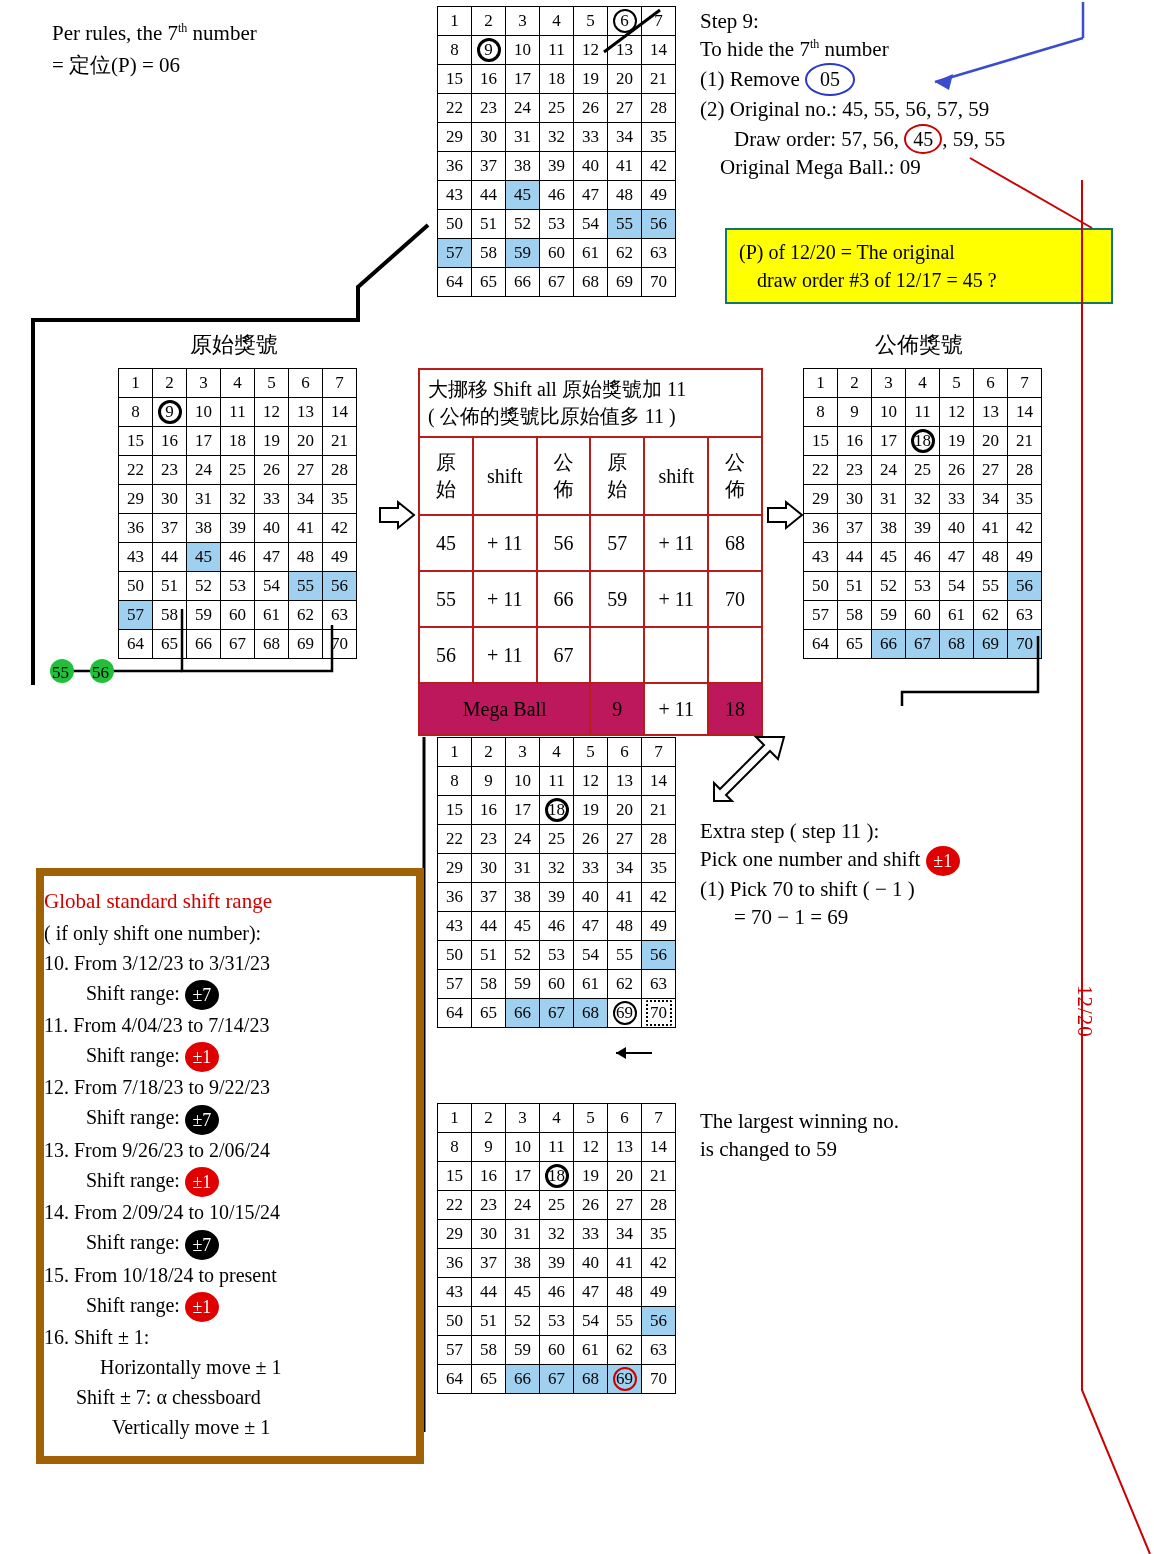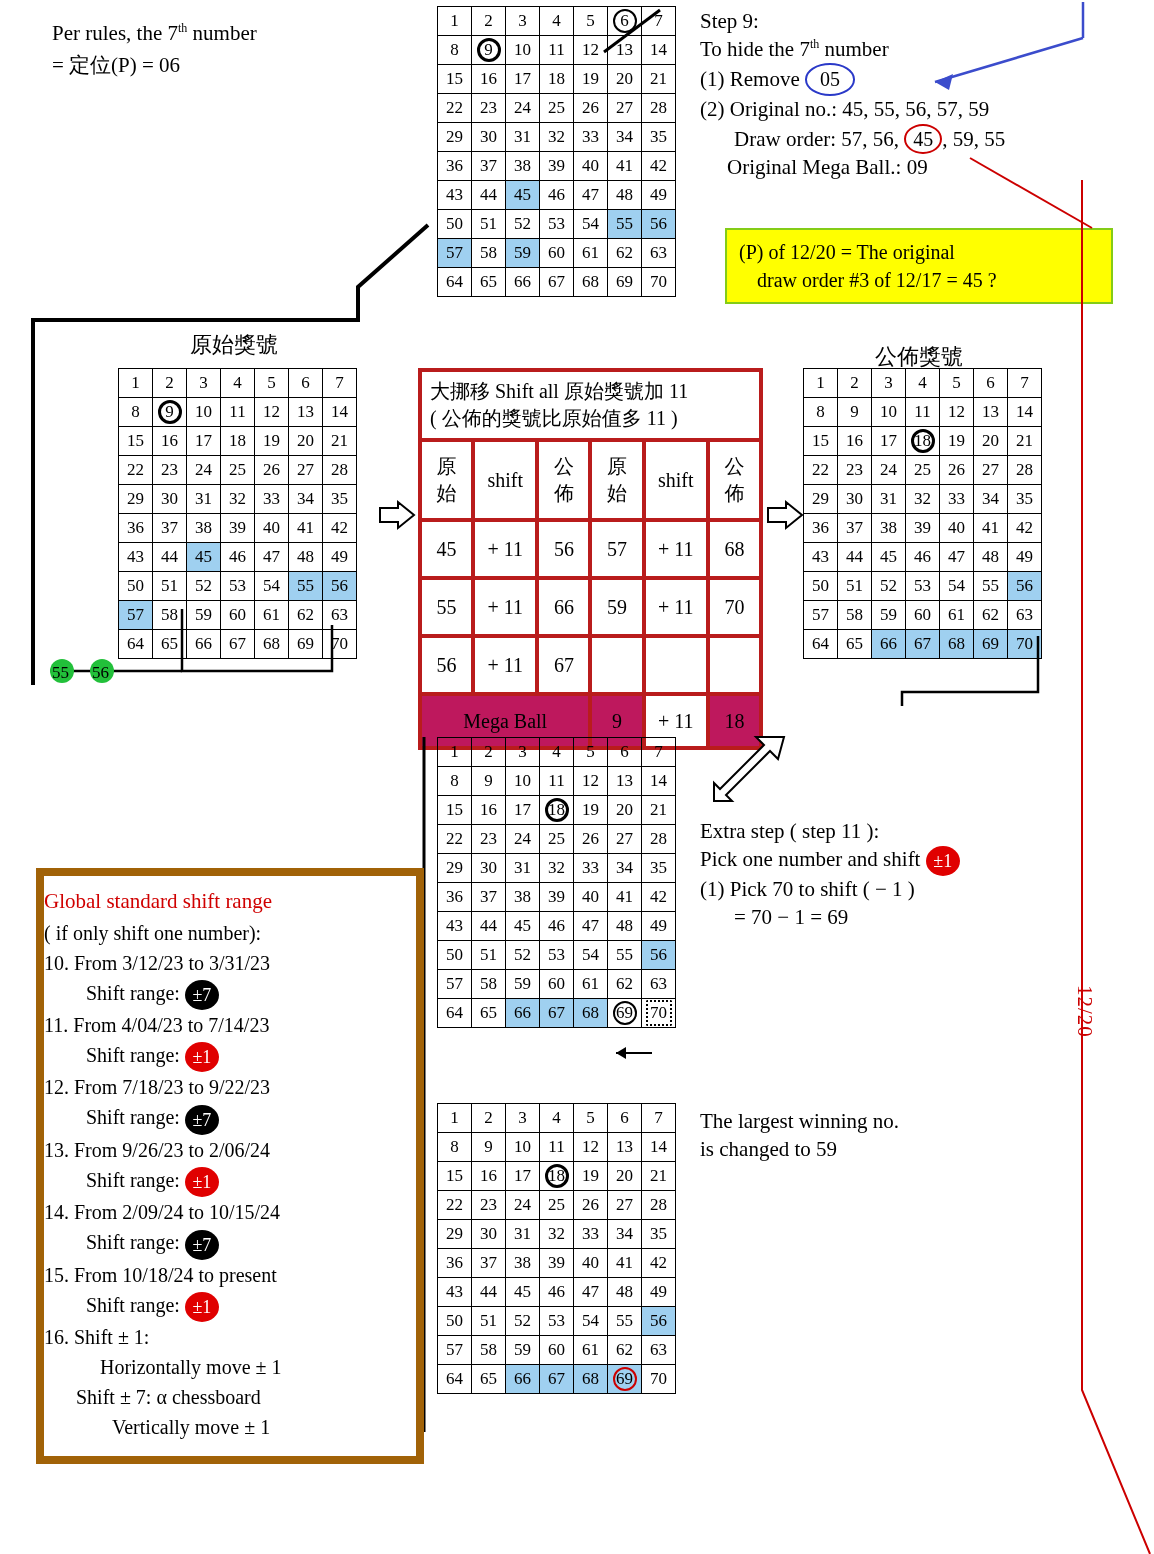--- a/index.html
+++ b/index.html
@@ -32,42 +32,42 @@
   .mark-black-ring{width:18px;height:18px;border:3.5px solid #000;}
   .mark-red-ring{width:20px;height:20px;border:2.5px solid #cc0000;}
   .mark-thin-ring{width:20px;height:20px;border:2px solid #000;}
   .mark-dotted{width:22px;height:22px;border:2px dotted #000;border-radius:2px;}
   
   .txt{font-size:21px;line-height:1.32;}
   sup{font-size:12px;}
   
   table.shifttbl{border-collapse:collapse;}
   table.shifttbl td{
-    border:4px solid #b91c1c;font-size:20px;text-align:center;padding:4px 6px;
+    border:2px solid #b91c1c;font-size:20px;text-align:center;padding:4px 6px;
     font-family:"Liberation Serif", serif;
   }
   .yellowbox{background:#be185d;}
   
   .legend{
     border:8px solid #a16207;
     padding:10px 12px 14px 0;
     font-size:20px;line-height:1.5;
     width:360px;
   }
   .legend .title{color:#d00000;font-size:21px;}
   .badge{
     display:inline-block;width:34px;height:30px;border-radius:50%;
     color:#fff;text-align:center;line-height:30px;font-size:18px;
     vertical-align:middle;
   }
   .badge.black{background:#000;}
   .badge.red{background:#e00000;}
   .label-cn{font-size:22px;}
   .yellow-callout{
-    background:#ffff00;border:2px solid #84cc16;padding:8px 12px;font-size:20px;line-height:1.4;
+    background:#ffff00;border:2px solid #0f766e;padding:8px 12px;font-size:20px;line-height:1.4;
   }
   .ringnum{
     display:inline-block;border:2px solid #2a39c8;border-radius:50%;
     padding:1px 13px;font-size:20px;
   }
   .ringnum-red{
     display:inline-block;border:2px solid #cc0000;border-radius:50%;
     padding:0px 7px;font-size:20px;
   }
   .vert-red{
@@ -196,21 +196,21 @@
     <span>To hide the 7</span><sup>th</sup><span> number</span>
   </div>
   <div style="white-space:nowrap;">
     <span>(1)  Remove</span>
     <span class="ringnum">05</span>
   </div>
   <div>(2) Original no.: 45, 55, 56, 57, 59</div>
   <div style="margin-left:34px;white-space:nowrap;">
     <span>Draw order: 57, 56, </span><span class="ringnum-red">45</span><span>, 59, 55</span>
   </div>
-  <div style="margin-left:27px;">Original Mega Ball.: 09</div>
+  <div style="margin-left:20px;">Original Mega Ball.: 09</div>
 </div>
 
 <svg class="abs" style="left:1075px;top:0px;" width="80" height="90">
   <line x1="8" y1="2" x2="8" y2="38" stroke="#3b4ccc" stroke-width="2.5"></line>
   <line x1="8" y1="38" x2="-140" y2="82" stroke="#3b4ccc" stroke-width="2.5"></line>
   <polygon points="-140,82 -122,74 -126,90" fill="#3b4ccc"></polygon>
 </svg>
 
 <div class="abs yellow-callout" style="left:725px;top:228px;width:360px;">
   <div>(P) of 12/20 = The original</div>
@@ -218,21 +218,21 @@
 </div>
 <svg class="abs" style="left:940px;top:150px;" width="180" height="90">
   <line x1="30" y1="8" x2="152" y2="78" stroke="#cc0000" stroke-width="2"></line>
 </svg>
 
 <svg class="abs" style="left:28px;top:225px;" width="420" height="470">
   <polyline points="400,0 330,62 330,95 5,95 5,460" fill="none" stroke="#000" stroke-width="4"></polyline>
 </svg>
 
 <div class="abs label-cn" style="left:190px;top:330px;">原始獎號</div>
-<div class="abs label-cn" style="left:875px;top:342px;">公佈獎號</div>
+<div class="abs label-cn" style="left:875px;top:330px;">公佈獎號</div>
 
 <div class="abs" style="left:118px;top:368px;">
   <table class="grid">
     <tbody>
         <tr>
       <td>1</td>
           <td>2</td>
           <td>3</td>
           <td>4</td>
           <td>5</td>

